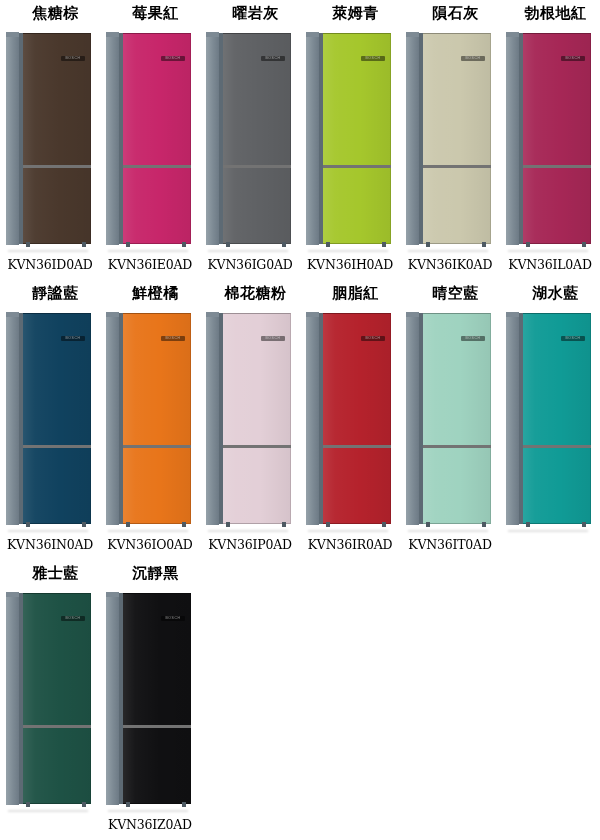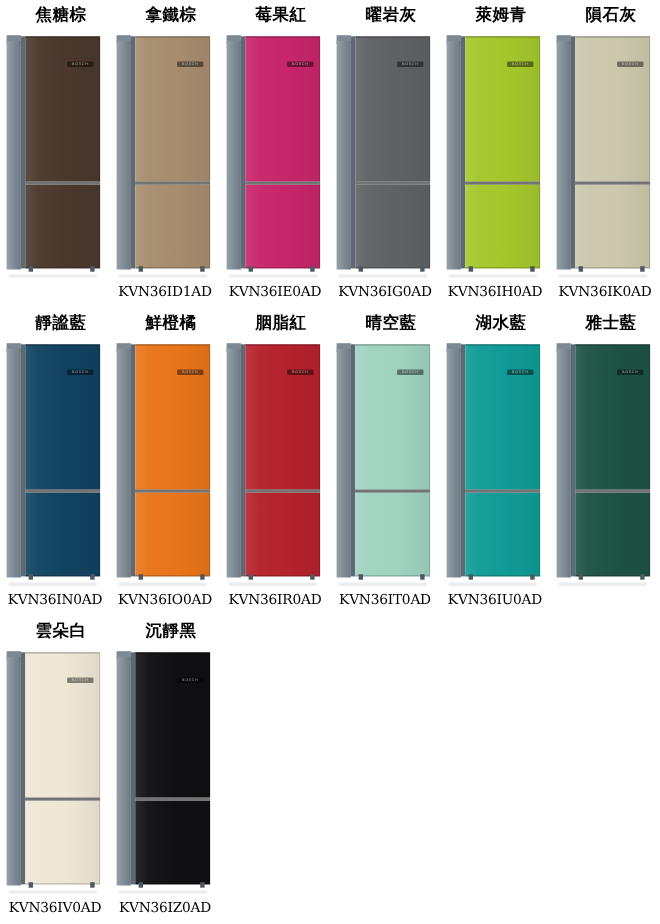--- a/index.html
+++ b/index.html
@@ -207,44 +207,21 @@
             <div class="door-gap"></div>
             <div class="door door-bot" style="background: rgb(74, 56, 44);">
               <div class="sheen"></div>
             </div>
           </div>
           <div class="foot foot-l" style="background: rgb(78, 90, 99);"></div>
           <div class="foot foot-r" style="background: rgb(78, 90, 99);"></div>
         </div>
         <div class="shadow"></div>
       </div>
-    </div>
-    <div class="cell">
-      <div class="color-name">拿鐵棕</div>
-      <div class="fridge-wrap">
-        <div class="fridge">
-          <div class="side-top" style="background: rgb(125, 138, 148);"></div>
-          <div class="side" style="background: linear-gradient(to right, rgb(149, 161, 169) 0%, rgb(125, 138, 148) 55%, rgb(109, 122, 133) 100%);"></div>
-          <div class="edge" style="background: rgb(93, 106, 116);"></div>
-          <div class="doors">
-            <div class="door door-top" style="background: rgb(167, 141, 110);">
-              <div class="sheen"></div>
-              <div class="badge">BOSCH</div>
-            </div>
-            <div class="door-gap"></div>
-            <div class="door door-bot" style="background: rgb(167, 141, 110);">
-              <div class="sheen"></div>
-            </div>
-          </div>
-          <div class="foot foot-l" style="background: rgb(78, 90, 99);"></div>
-          <div class="foot foot-r" style="background: rgb(78, 90, 99);"></div>
-        </div>
-        <div class="shadow"></div>
-      </div>
-      <div class="sku">KVN36ID1AD</div>
+      <div class="sku">KVN36ID0AD</div>
     </div>
     <div class="cell">
       <div class="color-name">莓果紅</div>
       <div class="fridge-wrap">
         <div class="fridge">
           <div class="side-top" style="background: rgb(125, 138, 148);"></div>
           <div class="side" style="background: linear-gradient(to right, rgb(149, 161, 169) 0%, rgb(125, 138, 148) 55%, rgb(109, 122, 133) 100%);"></div>
           <div class="edge" style="background: rgb(93, 106, 116);"></div>
           <div class="doors">
             <div class="door door-top" style="background: rgb(199, 38, 106);">
@@ -329,20 +306,44 @@
             </div>
           </div>
           <div class="foot foot-l" style="background: rgb(78, 90, 99);"></div>
           <div class="foot foot-r" style="background: rgb(78, 90, 99);"></div>
         </div>
         <div class="shadow"></div>
       </div>
       <div class="sku">KVN36IK0AD</div>
     </div>
     <div class="cell">
+      <div class="color-name">勃根地紅</div>
+      <div class="fridge-wrap">
+        <div class="fridge">
+          <div class="side-top" style="background: rgb(125, 138, 148);"></div>
+          <div class="side" style="background: linear-gradient(to right, rgb(149, 161, 169) 0%, rgb(125, 138, 148) 55%, rgb(109, 122, 133) 100%);"></div>
+          <div class="edge" style="background: rgb(93, 106, 116);"></div>
+          <div class="doors">
+            <div class="door door-top" style="background: rgb(166, 39, 86);">
+              <div class="sheen"></div>
+              <div class="badge">BOSCH</div>
+            </div>
+            <div class="door-gap"></div>
+            <div class="door door-bot" style="background: rgb(166, 39, 86);">
+              <div class="sheen"></div>
+            </div>
+          </div>
+          <div class="foot foot-l" style="background: rgb(78, 90, 99);"></div>
+          <div class="foot foot-r" style="background: rgb(78, 90, 99);"></div>
+        </div>
+        <div class="shadow"></div>
+      </div>
+      <div class="sku">KVN36IL0AD</div>
+    </div>
+    <div class="cell">
       <div class="color-name">靜謐藍</div>
       <div class="fridge-wrap">
         <div class="fridge">
           <div class="side-top" style="background: rgb(125, 138, 148);"></div>
           <div class="side" style="background: linear-gradient(to right, rgb(149, 161, 169) 0%, rgb(125, 138, 148) 55%, rgb(109, 122, 133) 100%);"></div>
           <div class="edge" style="background: rgb(93, 106, 116);"></div>
           <div class="doors">
             <div class="door door-top" style="background: rgb(16, 66, 95);">
               <div class="sheen"></div>
               <div class="badge">BOSCH</div>
@@ -377,20 +378,44 @@
             </div>
           </div>
           <div class="foot foot-l" style="background: rgb(78, 90, 99);"></div>
           <div class="foot foot-r" style="background: rgb(78, 90, 99);"></div>
         </div>
         <div class="shadow"></div>
       </div>
       <div class="sku">KVN36IO0AD</div>
     </div>
     <div class="cell">
+      <div class="color-name">棉花糖粉</div>
+      <div class="fridge-wrap">
+        <div class="fridge">
+          <div class="side-top" style="background: rgb(125, 138, 148);"></div>
+          <div class="side" style="background: linear-gradient(to right, rgb(149, 161, 169) 0%, rgb(125, 138, 148) 55%, rgb(109, 122, 133) 100%);"></div>
+          <div class="edge" style="background: rgb(93, 106, 116);"></div>
+          <div class="doors">
+            <div class="door door-top" style="background: rgb(227, 207, 215);">
+              <div class="sheen"></div>
+              <div class="badge">BOSCH</div>
+            </div>
+            <div class="door-gap"></div>
+            <div class="door door-bot" style="background: rgb(227, 207, 215);">
+              <div class="sheen"></div>
+            </div>
+          </div>
+          <div class="foot foot-l" style="background: rgb(78, 90, 99);"></div>
+          <div class="foot foot-r" style="background: rgb(78, 90, 99);"></div>
+        </div>
+        <div class="shadow"></div>
+      </div>
+      <div class="sku">KVN36IP0AD</div>
+    </div>
+    <div class="cell">
       <div class="color-name">胭脂紅</div>
       <div class="fridge-wrap">
         <div class="fridge">
           <div class="side-top" style="background: rgb(125, 138, 148);"></div>
           <div class="side" style="background: linear-gradient(to right, rgb(149, 161, 169) 0%, rgb(125, 138, 148) 55%, rgb(109, 122, 133) 100%);"></div>
           <div class="edge" style="background: rgb(93, 106, 116);"></div>
           <div class="doors">
             <div class="door door-top" style="background: rgb(181, 34, 44);">
               <div class="sheen"></div>
               <div class="badge">BOSCH</div>
@@ -446,21 +471,20 @@
             <div class="door-gap"></div>
             <div class="door door-bot" style="background: rgb(16, 155, 150);">
               <div class="sheen"></div>
             </div>
           </div>
           <div class="foot foot-l" style="background: rgb(78, 90, 99);"></div>
           <div class="foot foot-r" style="background: rgb(78, 90, 99);"></div>
         </div>
         <div class="shadow"></div>
       </div>
-      <div class="sku">KVN36IU0AD</div>
     </div>
     <div class="cell">
       <div class="color-name">雅士藍</div>
       <div class="fridge-wrap">
         <div class="fridge">
           <div class="side-top" style="background: rgb(125, 138, 148);"></div>
           <div class="side" style="background: linear-gradient(to right, rgb(149, 161, 169) 0%, rgb(125, 138, 148) 55%, rgb(109, 122, 133) 100%);"></div>
           <div class="edge" style="background: rgb(93, 106, 116);"></div>
           <div class="doors">
             <div class="door door-top" style="background: rgb(30, 82, 69);">
@@ -472,44 +496,20 @@
               <div class="sheen"></div>
             </div>
           </div>
           <div class="foot foot-l" style="background: rgb(78, 90, 99);"></div>
           <div class="foot foot-r" style="background: rgb(78, 90, 99);"></div>
         </div>
         <div class="shadow"></div>
       </div>
     </div>
     <div class="cell">
-      <div class="color-name">雲朵白</div>
-      <div class="fridge-wrap">
-        <div class="fridge">
-          <div class="side-top" style="background: rgb(125, 138, 148);"></div>
-          <div class="side" style="background: linear-gradient(to right, rgb(149, 161, 169) 0%, rgb(125, 138, 148) 55%, rgb(109, 122, 133) 100%);"></div>
-          <div class="edge" style="background: rgb(93, 106, 116);"></div>
-          <div class="doors">
-            <div class="door door-top" style="background: rgb(239, 231, 214);">
-              <div class="sheen"></div>
-              <div class="badge">BOSCH</div>
-            </div>
-            <div class="door-gap"></div>
-            <div class="door door-bot" style="background: rgb(239, 231, 214);">
-              <div class="sheen"></div>
-            </div>
-          </div>
-          <div class="foot foot-l" style="background: rgb(78, 90, 99);"></div>
-          <div class="foot foot-r" style="background: rgb(78, 90, 99);"></div>
-        </div>
-        <div class="shadow"></div>
-      </div>
-      <div class="sku">KVN36IV0AD</div>
-    </div>
-    <div class="cell">
       <div class="color-name">沉靜黑</div>
       <div class="fridge-wrap">
         <div class="fridge">
           <div class="side-top" style="background: rgb(125, 138, 148);"></div>
           <div class="side" style="background: linear-gradient(to right, rgb(149, 161, 169) 0%, rgb(125, 138, 148) 55%, rgb(109, 122, 133) 100%);"></div>
           <div class="edge" style="background: rgb(93, 106, 116);"></div>
           <div class="doors">
             <div class="door door-top" style="background: rgb(16, 16, 18);">
               <div class="sheen"></div>
               <div class="badge">BOSCH</div>

